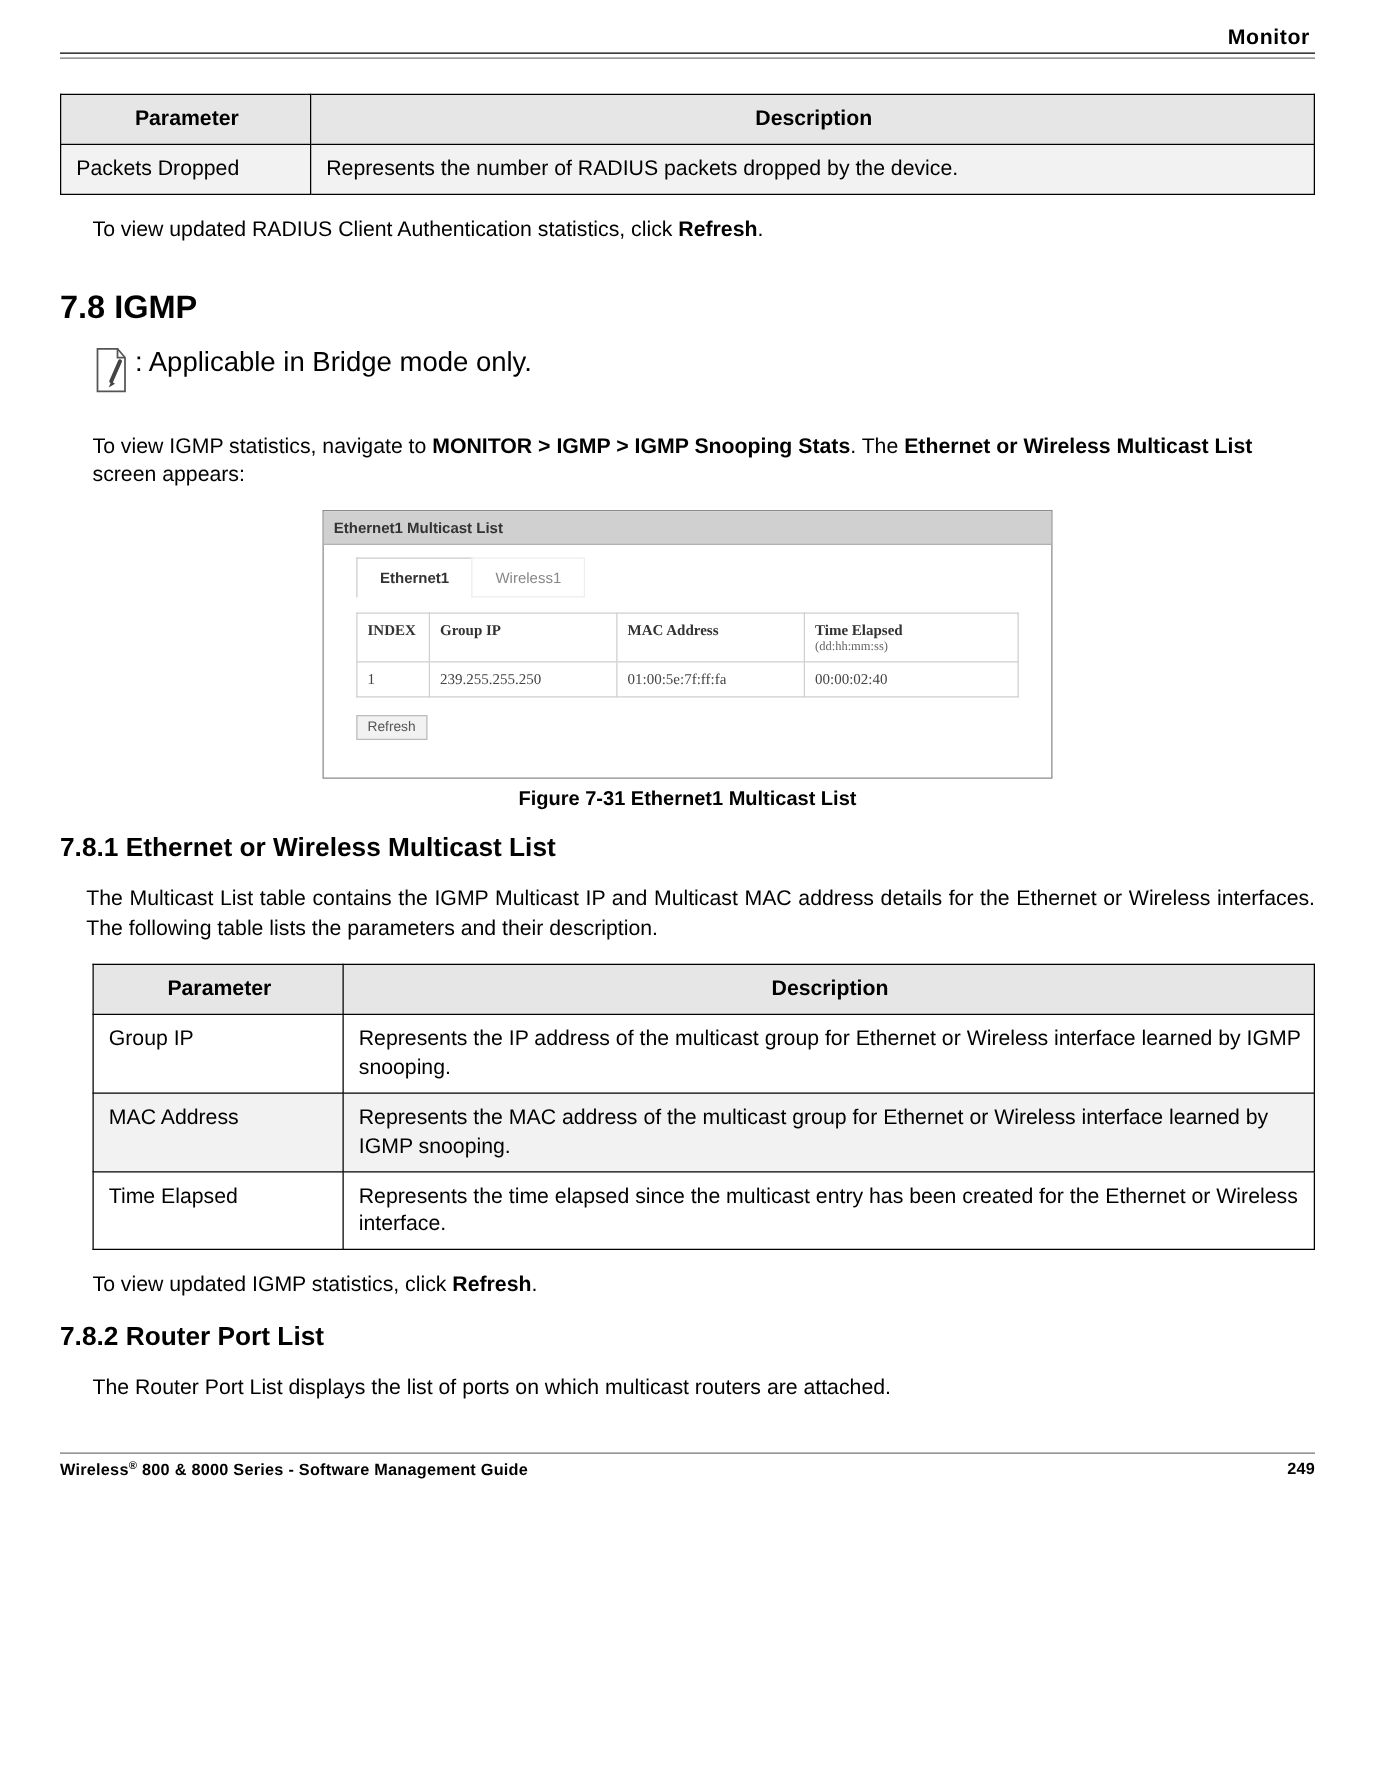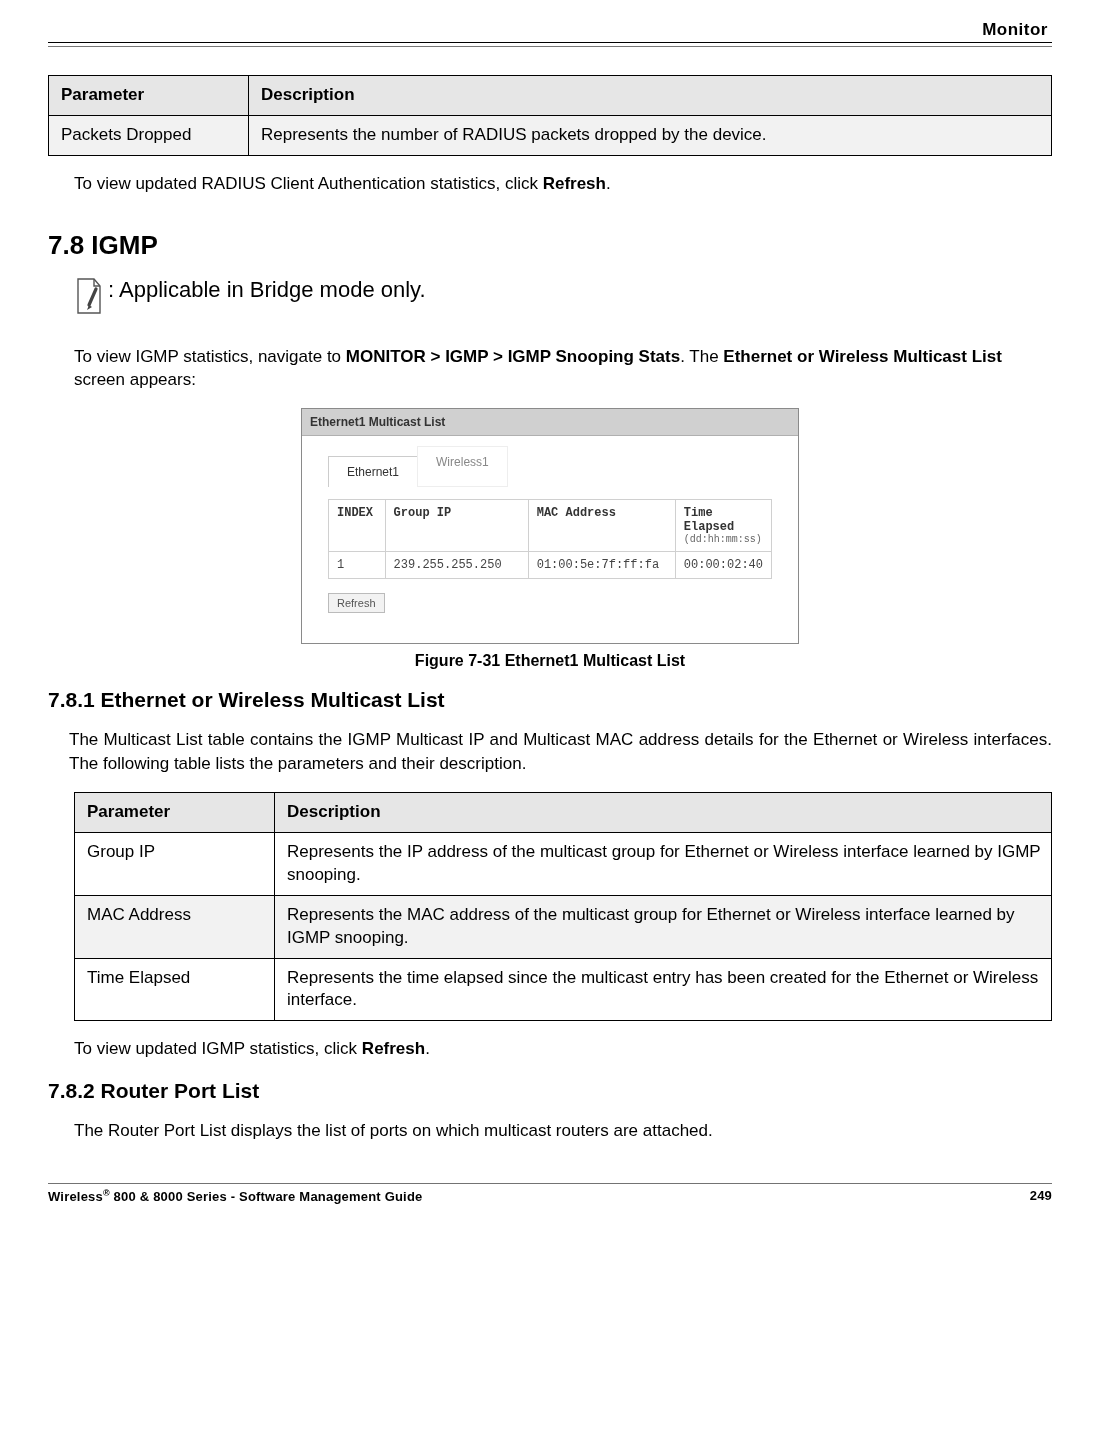--- a/index.html
+++ b/index.html
@@ -41,21 +41,21 @@
   table.spec th, table.spec td {
     border: 1px solid #000;
     padding: 8px 10px 8px 12px;
     vertical-align: top;
     text-align: left;
     line-height: 1.35;
   }
   table.spec th {
     background: #e6e6e6;
     font-weight: 700;
-    text-align: left;
+    text-align: center;
   }
   table.spec tr.alt td { background: #f2f2f2; }
   table.spec .param-col { width: 200px; }
 
   .body-text {
     font-size: 17px;
     line-height: 1.4;
     margin: 16px 0;
   }
   .indent { margin-left: 26px; }
@@ -77,21 +77,21 @@
     height: 38px;
   }
 
   .figure-wrap {
     display: flex;
     justify-content: center;
     margin-top: 6px;
   }
   .screenshot {
     background: #fff;
-    width: 498px;
+    width: 584px;
     border: 1px solid #8a8a8a;
   }
   .screenshot .panel-title-bar {
     background: #d0d0d0;
     font-family: Verdana, Arial, sans-serif;
     font-size: 12px;
     font-weight: 700;
     padding: 6px 8px;
     border-bottom: 1px solid #b0b0b0;
     color: #333;
@@ -106,26 +106,26 @@
     color: #555;
   }
   .tab {
     padding: 8px 18px;
     border: 1px solid #ccc;
     border-bottom: none;
     margin-right: -1px;
     background: #fff;
     font-weight: 400;
   }
-  .tab.active { font-weight: 400; color: #333; margin-top: 10px; }
+  .tab.active { font-weight: 700; color: #333; }
   .tab.inactive { color: #888; background: #fff; border-color: #eee; border-bottom: 1px solid #eee; }
   .gridtable {
     border-collapse: collapse;
     width: 100%;
-    font-family: Liberation Mono, monospace;
+    font-family: Liberation Serif, serif;
     font-size: 12px;
     color: #444;
   }
   .gridtable th, .gridtable td {
     border: 1px solid #d0d0d0;
     padding: 6px 8px;
     text-align: left;
     vertical-align: top;
   }
   .gridtable th {

